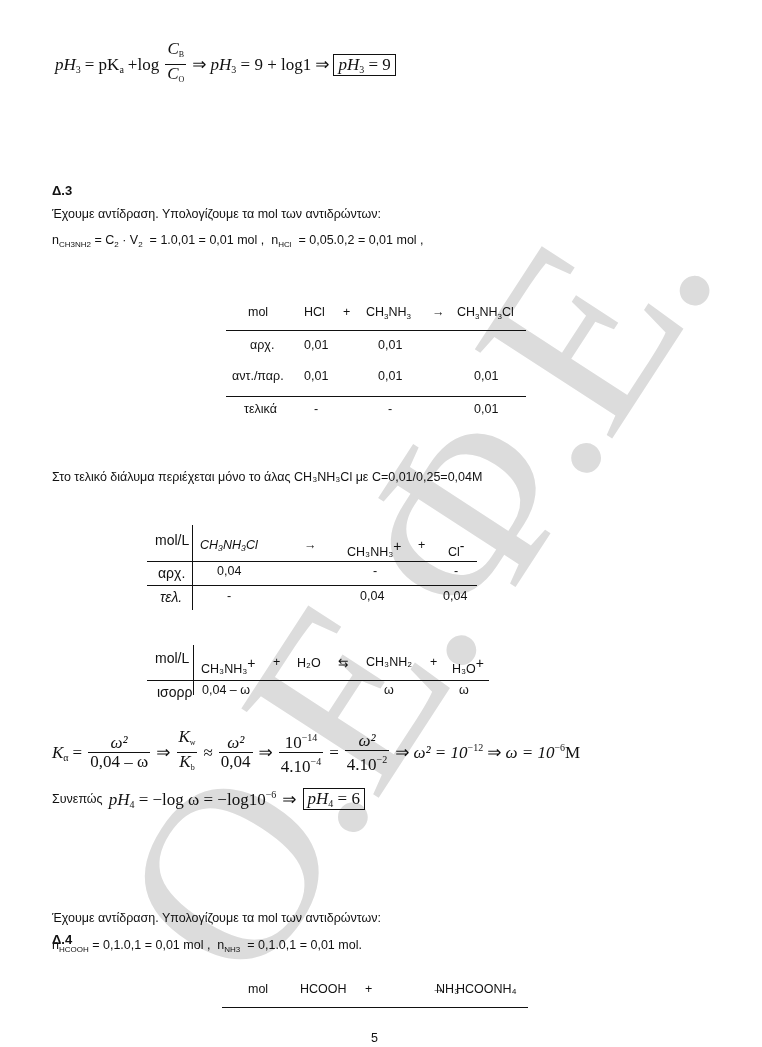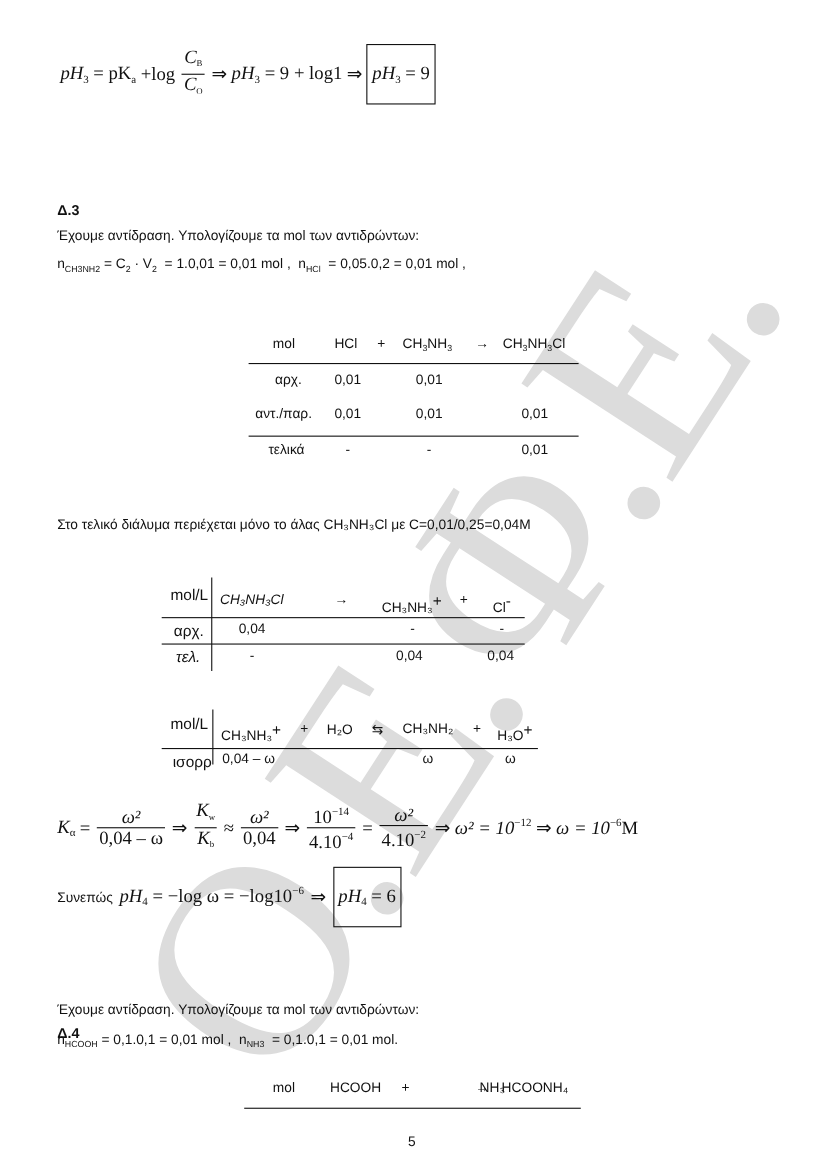--- a/index.html
+++ b/index.html
@@ -11,21 +11,21 @@
                top:870px; left:60px; white-space:nowrap; letter-spacing:-8px; z-index:0; }
   .content { position:absolute; inset:0; z-index:1; }
   .math { font-family:"Liberation Serif", serif; font-size:17px; }
   .math i { font-style:italic; }
   .sub { font-size:10px; vertical-align:-3px; }
   .subs { font-size:8px; vertical-align:-3px; }
   .sup { font-size:10px; vertical-align:7px;text-align:center; }
   .frac { display:inline-flex; flex-direction:column; align-items:center; vertical-align:middle; margin:0 2px; }
   .frac .num { padding:0 2px; line-height:18px; }
   .frac .den { border-top:1px solid #111; padding:0 2px; line-height:18px; }
-  .boxed { border:1.5px solid #111; padding:16px 4px;text-align:right; }
+  .boxed { border:1.5px solid #111; padding:0 4px;text-align:right; }
   .h { font-weight:bold; font-size:13px; }
   .cell { position:absolute; white-space:nowrap; }
   .hline { position:absolute; height:1px; background:#111; }
   .vline { position:absolute; width:1px; background:#111; }
   .small { font-size:14px; }
 </style>
 </head>
 <body>
 
 <div class="watermark">Ο.Ε.Φ.Ε.</div>

